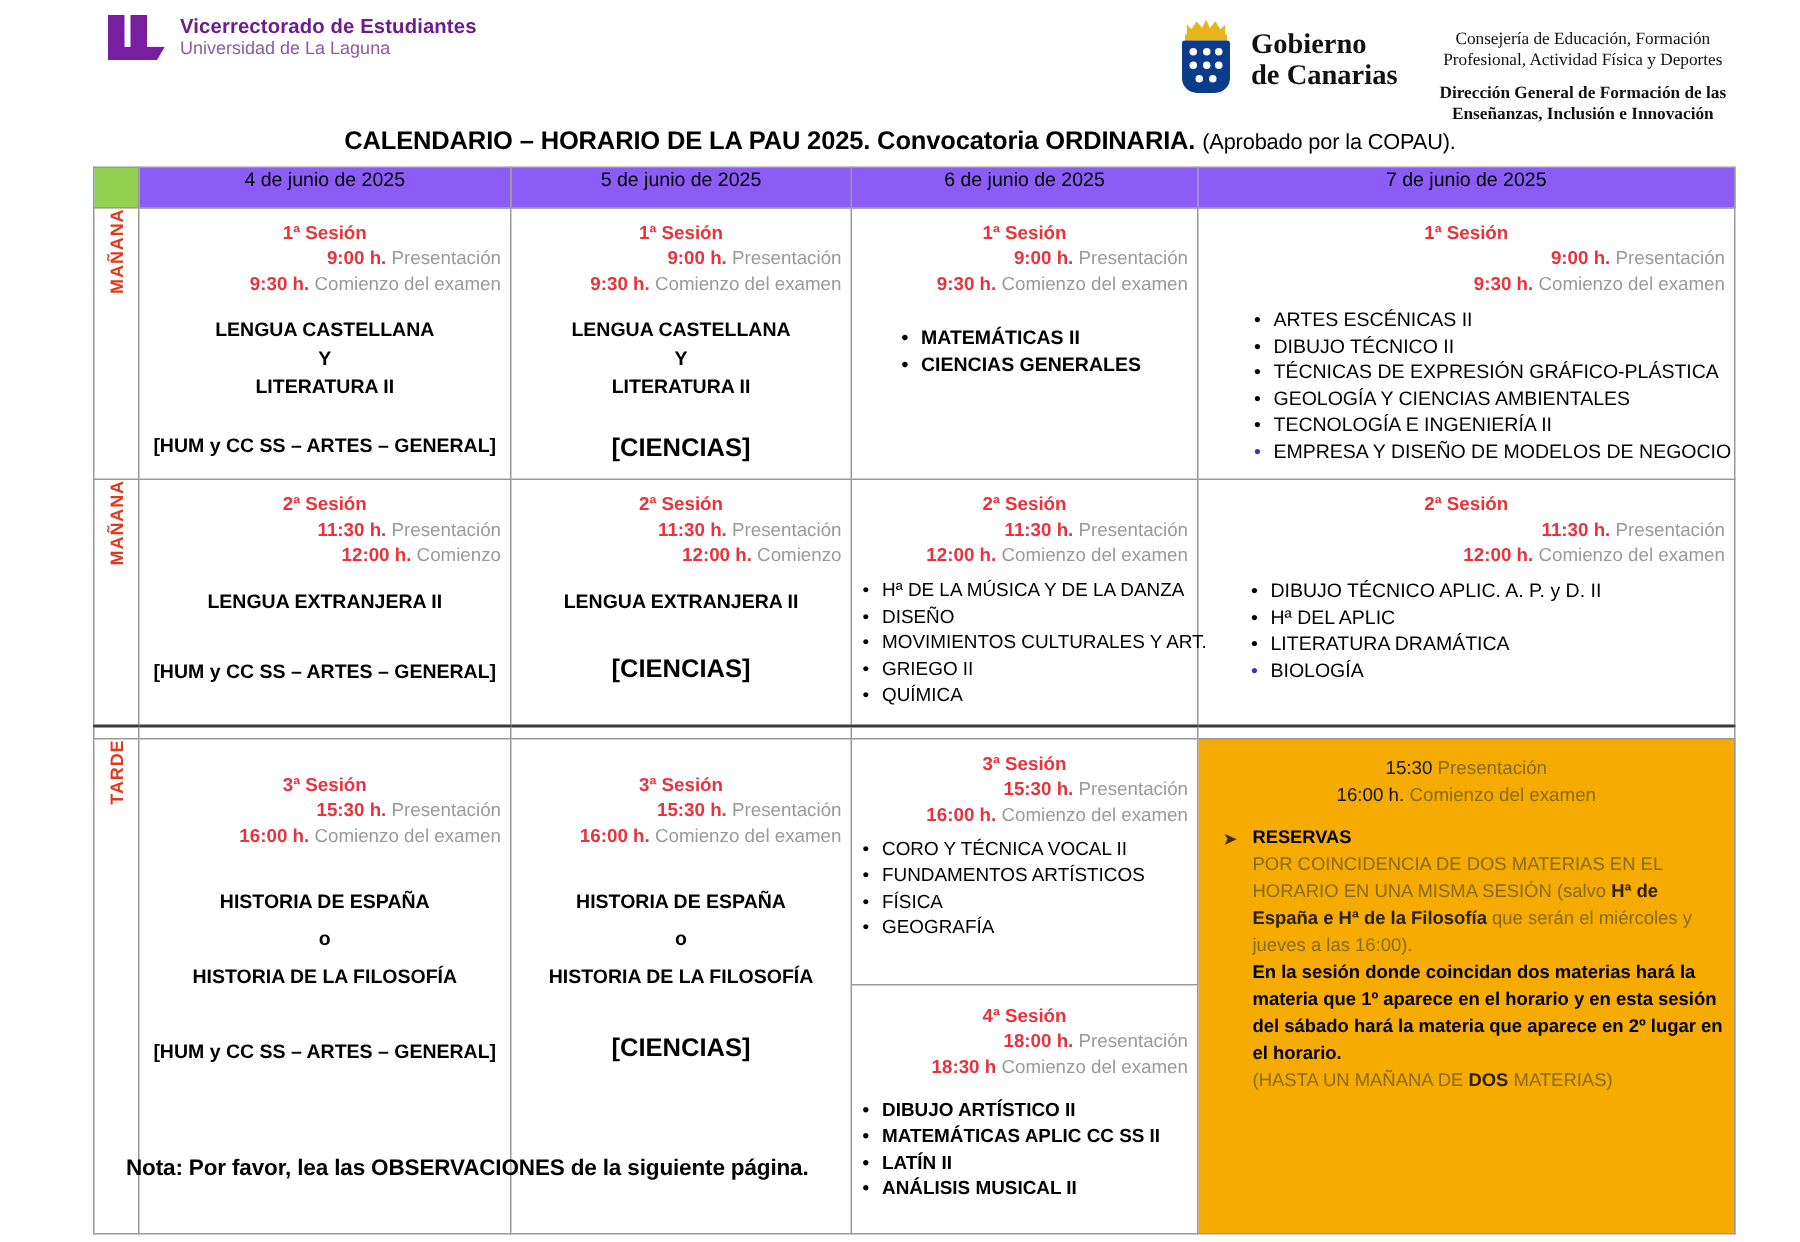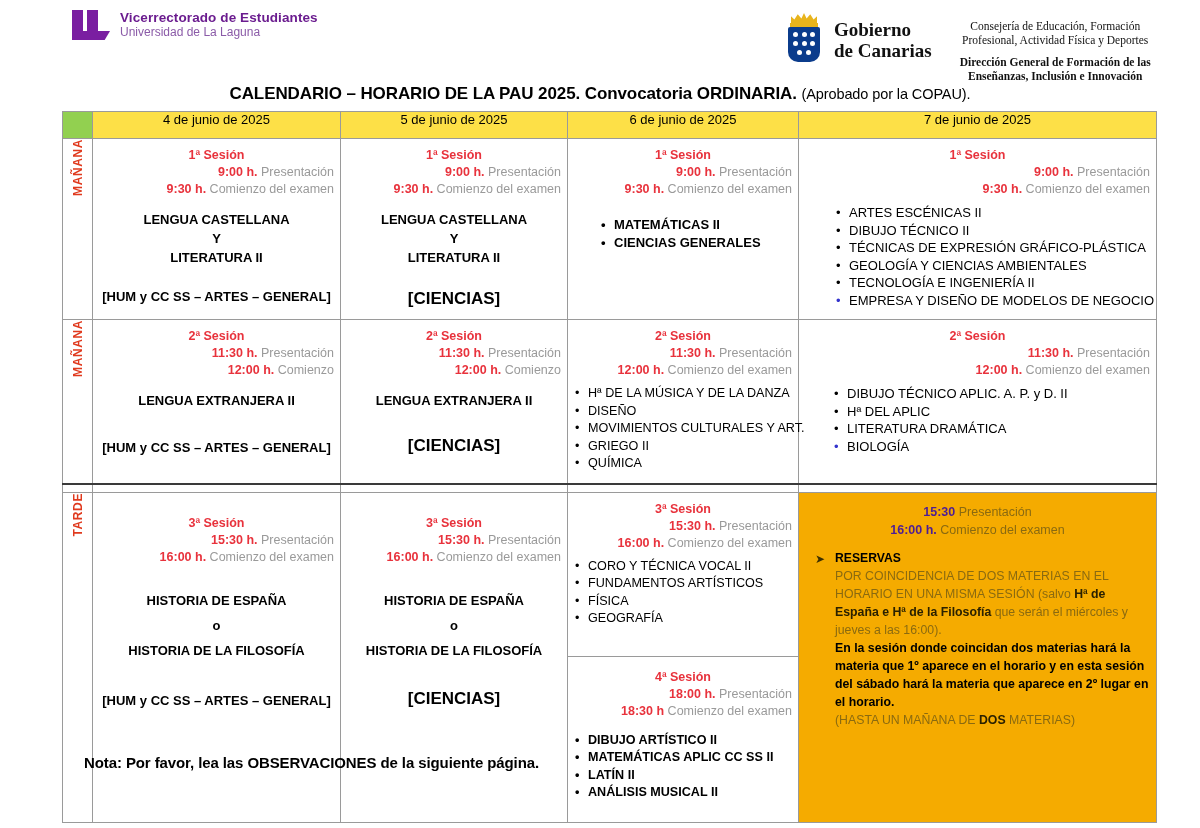--- a/index.html
+++ b/index.html
@@ -150,21 +150,21 @@
     vertical-align: top;
     padding: 0;
   }
   col.c-side { width: 30px; }
   col.c-d1   { width: 248px; }
   col.c-d2   { width: 227px; }
   col.c-d3   { width: 231px; }
   col.c-d4   { width: 358px; }
 
   th.hdr {
-    background: #fde047;
+    background: #8b5cf6;
     height: 26px;
     font-size: 13px;
     font-weight: normal;
     text-align: center;
     vertical-align: middle;
     border: 1px solid #4e7a2a;
   }
   th.hdr-blank { background: #92D050; border: 1px solid #4e7a2a; }
 
   td.side {
@@ -260,21 +260,21 @@
   td.reservas {
     background: #F5AB00;
     border: 1px solid #c98d05;
   }
   .res-times {
     text-align: center;
     font-size: 12.5px;
     line-height: 18px;
     color: #8a6a10;
   }
-  .res-times b { color: #4c1d95; font-weight: bold; }
+  .res-times b { color: #0f172a; font-weight: normal; }
   .res-body {
     margin-top: 10px;
     padding-left: 30px;
     position: relative;
     font-size: 12.3px;
     line-height: 18px;
   }
   .res-arrow {
     position: absolute;
     left: 10px; top: 1px;
@@ -282,21 +282,21 @@
     font-size: 12px;
   }
   .res-title { font-weight: bold; font-size: 12.2px; }
   .dim { color: #8a6a10; }
   .dark { color: #2a2100; font-weight: bold; }
 
   
   .note {
     position: absolute;
     left: 84px;
-    top: 754px;
+    top: 770px;
     font-size: 15px;
     font-weight: bold;
     letter-spacing: -.1px;
   }
 </style>
 </head>
 <body>
 
 <div class="header">
 

